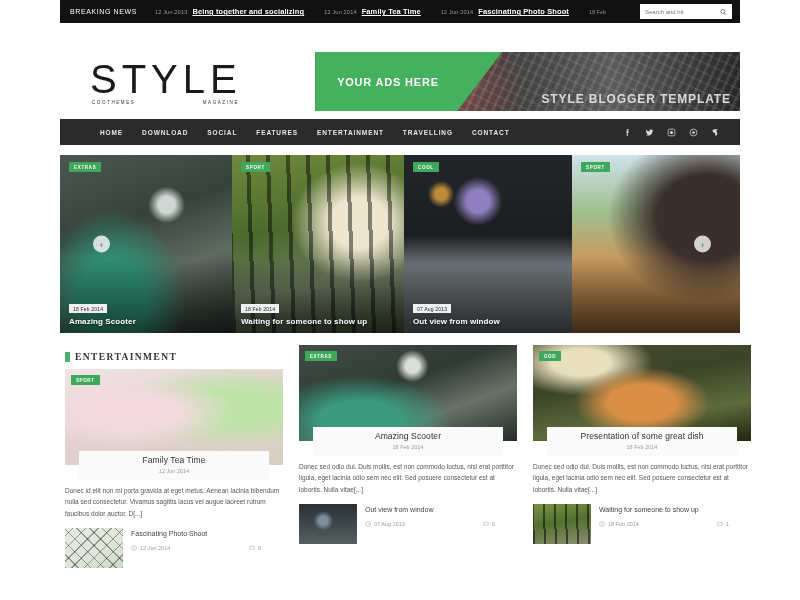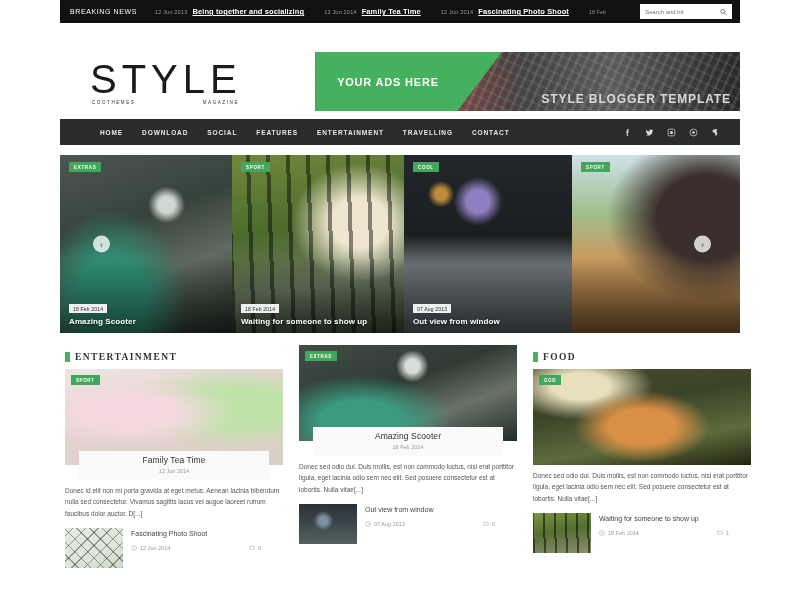--- a/index.html
+++ b/index.html
@@ -382,27 +382,27 @@
                 <path d="M1.8 3.4h12.4v7.2H6.6L3.4 13.3v-2.7H1.8z"></path>
               </svg>
               <span>0</span>
             </span>
           </div>
         </div>
       </div>
     </div>
 
     <div class="col">
-      <div class="cat-head">
-        <span class="cat-mark"></span>
-        <span class="cat-title">FOOD</span>
-      </div>
       <div class="card">
         <div class="card-img img-dish">
           <div class="card-badge">GOD</div>
+        </div>
+        <div class="card-meta">
+          <div class="card-title">Presentation of some great dish</div>
+          <div class="card-date">18 Feb 2014</div>
         </div>
         <div class="card-excerpt">Donec sed odio dui. Duis mollis, est non commodo luctus, nisi erat porttitor ligula, eget lacinia odio sem nec elit. Sed posuere consectetur est at lobortis. Nulla vitae[...]</div>
       </div>
       <div class="mini">
         <div class="mini-thumb mth-stairs"></div>
         <div class="mini-body">
           <div class="mini-title">Waiting for someone to show up</div>
           <div class="mini-row">
             <span class="mini-date">
               <svg class="tiny-ico" viewBox="0 0 16 16">

